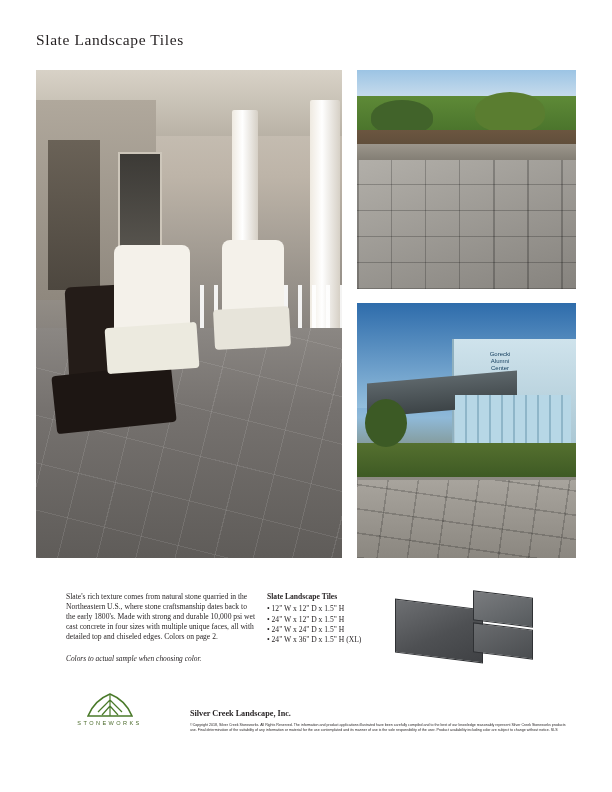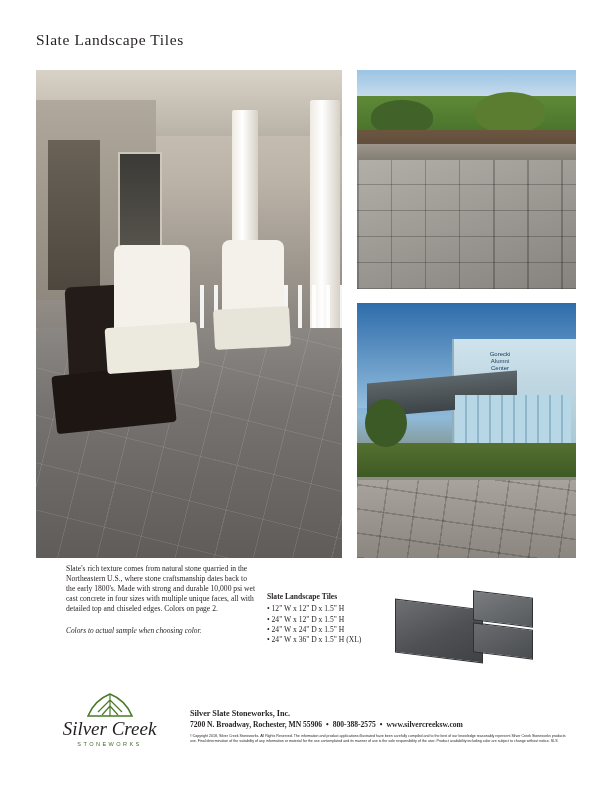--- a/index.html
+++ b/index.html
@@ -180,21 +180,21 @@
   }
   #photo-building .tree {
     position:absolute; left:8px; top:96px; width:42px; height:48px;
     background:#3c5a25; border-radius:50%;
   }
 
   
   .desc {
     position: absolute;
     left: 66px;
-    top: 564px;
+    top: 592px;
     width: 190px;
     font-size: 7.6px;
     line-height: 10.1px;
     color: #231f20;
     text-align: left;
   }
   .desc .italic {
     display: block;
     margin-top: 12px;
     font-style: italic;
@@ -362,25 +362,21 @@
     <div class="tile t-big"></div>
     <div class="tile t-top"></div>
     <div class="tile t-bot"></div>
   </div>
 
   <div class="footer-logo">
     <svg class="leaf" viewBox="0 0 56 26">
       <path d="M28 2 C18 6, 10 14, 6 24 L50 24 C46 14, 38 6, 28 2 Z" fill="none" stroke="#4a7a2a" stroke-width="1.6"></path>
       <path d="M28 3 L28 24 M28 8 L16 20 M28 8 L40 20 M28 14 L20 23 M28 14 L36 23" stroke="#4a7a2a" stroke-width="1.2" fill="none"></path>
     </svg>
-    <div class="brand">Silver Creek</div>
     <div class="sub">STONEWORKS</div>
   </div>
 
   <div class="footer-text">
-    <div class="company">Silver Slate Stoneworks, Inc.</div>
-    <div class="addr">
-      <span>7200 N. Broadway, Rochester, MN 55906</span><span class="dot">•</span><span>800-388-2575</span><span class="dot">•</span><span>www.silvercreeksw.com</span>
-    </div>
+    <div class="company">Silver Creek Landscape, Inc.</div>
     <div class="fine">©Copyright 2018, Silver Creek Stoneworks. All Rights Reserved. The information and product applications illustrated have been carefully compiled and to the best of our knowledge reasonably represent Silver Creek Stoneworks products use. Final determination of the suitability of any information or material for the use contemplated and its manner of use is the sole responsibility of the user. Product availability including color are subject to change without notice. SLS</div>
   </div>
 
 </div>
 
 </body></html>

